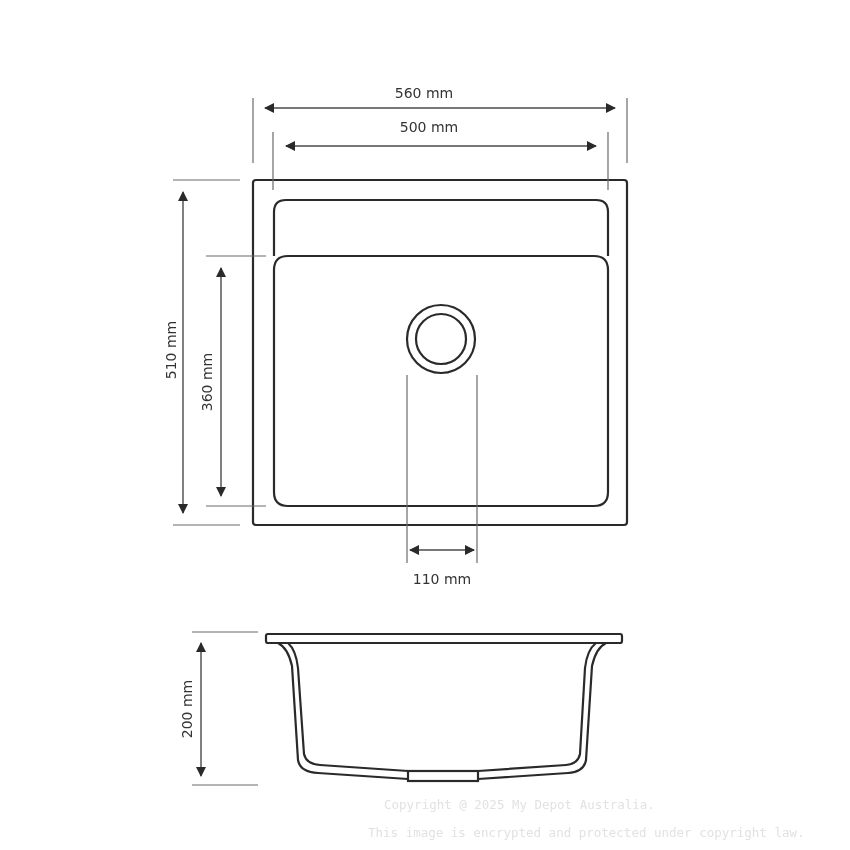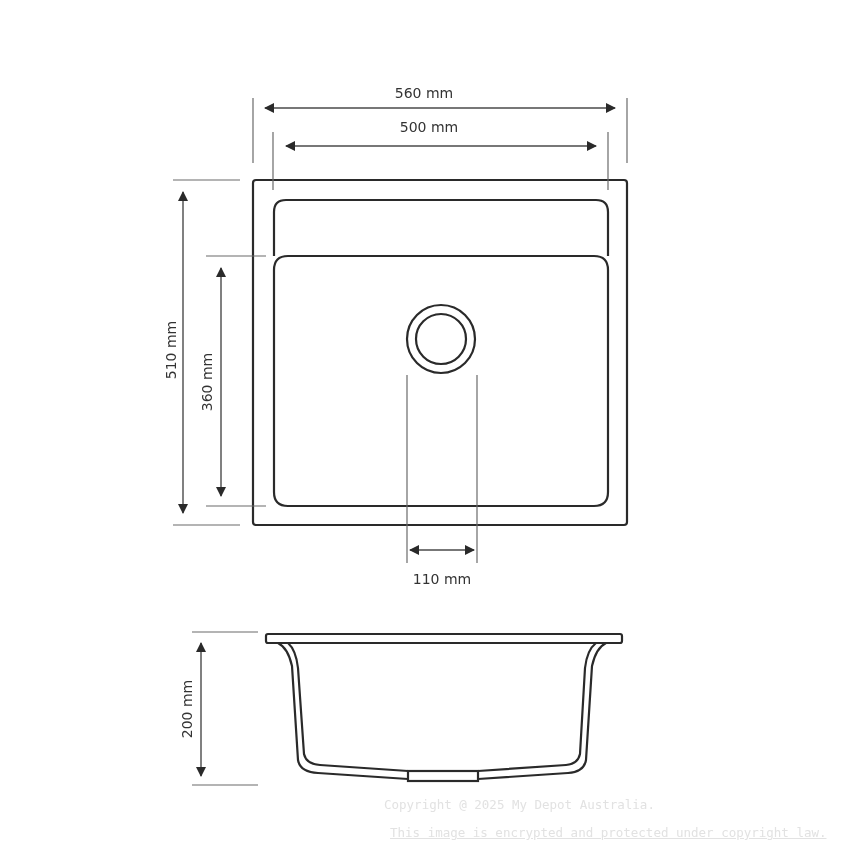--- a/index.html
+++ b/index.html
@@ -73,13 +73,13 @@
     <rect class="outline" x="408" y="771" width="70" height="10"></rect>
 
     <line class="ext" x1="192" y1="632" x2="258" y2="632"></line>
     <line class="ext" x1="192" y1="785" x2="258" y2="785"></line>
     <line class="dim" x1="201" y1="643" x2="201" y2="776" marker-start="url(#ah)" marker-end="url(#ah)"></line>
     <text class="dim-label" transform="translate(192,709) rotate(-90)" text-anchor="middle">200 mm</text>
   </g>
 </svg>
 
 <div class="watermark" style="left:384px; top:797px;">Copyright @ 2025 My Depot Australia.</div>
-<div class="watermark" style="left:390px; top:825px;text-decoration:underline;">This image is encrypted and protected under copyright law.</div>
+<div class="watermark" style="left:368px; top:825px;">This image is encrypted and protected under copyright law.</div>
 
 </body></html>

